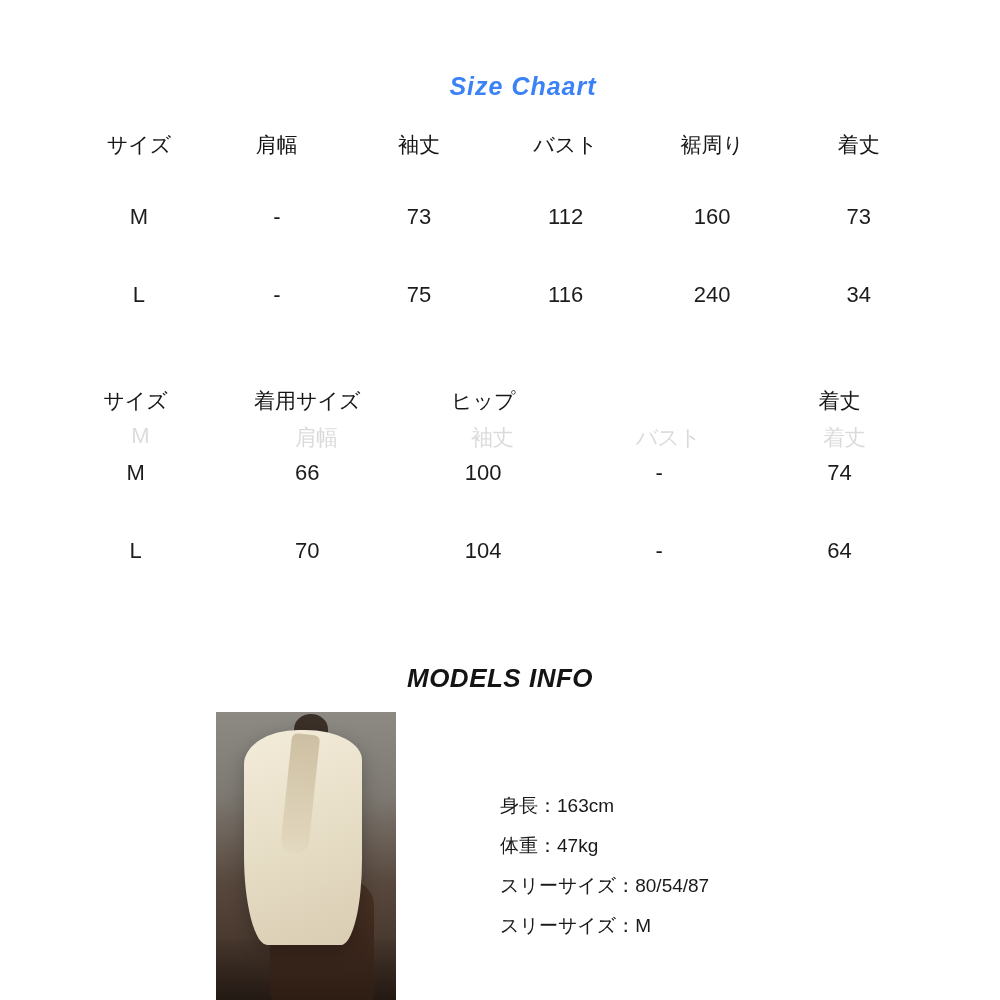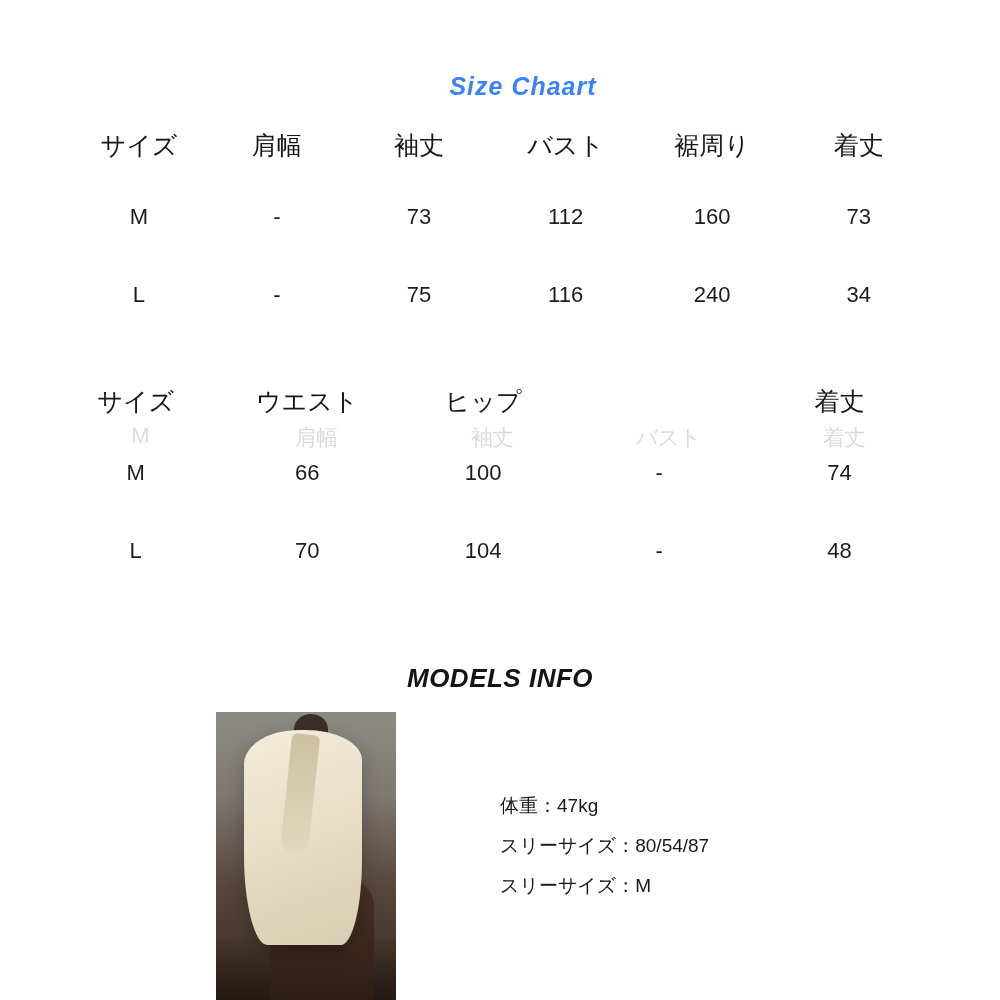--- a/index.html
+++ b/index.html
@@ -55,21 +55,21 @@
     table-layout: fixed;
   }
   table.size-table td,
   table.size-table th {
     text-align: center;
     vertical-align: middle;
     font-weight: normal;
     padding: 0;
   }
   table.size-table thead th {
-    font-size: 25px;
+    font-size: 21px;
     height: 66px;
     color: #171717;
   }
   table.size-table tbody td {
     font-size: 22px;
     height: 78px;
     color: #1c1c1c;
   }
 
   #table-top {
@@ -227,40 +227,40 @@
     <colgroup>
       <col style="width:19%">
       <col style="width:20%">
       <col style="width:20%">
       <col style="width:20%">
       <col style="width:21%">
     </colgroup>
     <thead>
       <tr>
         <th>サイズ</th>
-        <th>ウエスト</th>
+        <th>着用サイズ</th>
         <th>ヒップ</th>
         <th></th>
         <th>着丈</th>
       </tr>
     </thead>
     <tbody>
       <tr>
         <td>M</td>
         <td>66</td>
         <td>100</td>
         <td>-</td>
         <td>74</td>
       </tr>
       <tr>
         <td>L</td>
         <td>70</td>
         <td>104</td>
         <td>-</td>
-        <td>48</td>
+        <td>64</td>
       </tr>
     </tbody>
   </table>
 
   <div class="ghost-row">
     <span>M</span>
     <span>肩幅</span>
     <span>袖丈</span>
     <span>バスト</span>
     <span>着丈</span>
@@ -271,18 +271,19 @@
   <div class="model-photo">
     <div class="ph-bg"></div>
     <div class="ph-floor"></div>
     <div class="ph-head"></div>
     <div class="ph-skirt"></div>
     <div class="ph-coat"></div>
     <div class="ph-lapel"></div>
   </div>
 
   <div class="model-info">
+    <div>身長：163cm</div>
     <div>体重：47kg</div>
     <div>スリーサイズ：80/54/87</div>
     <div>スリーサイズ：M</div>
   </div>
 
 </div>
 
 </body></html>

